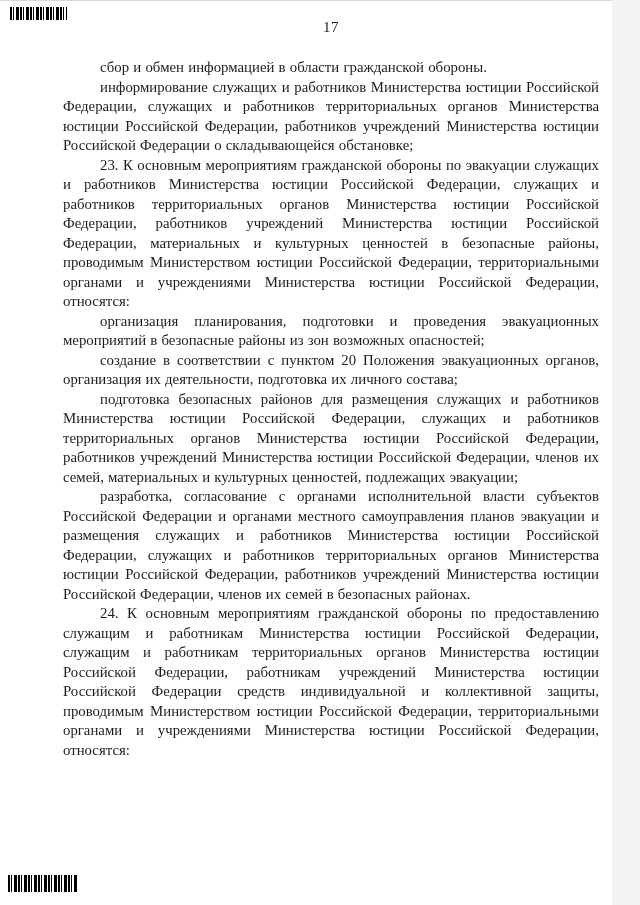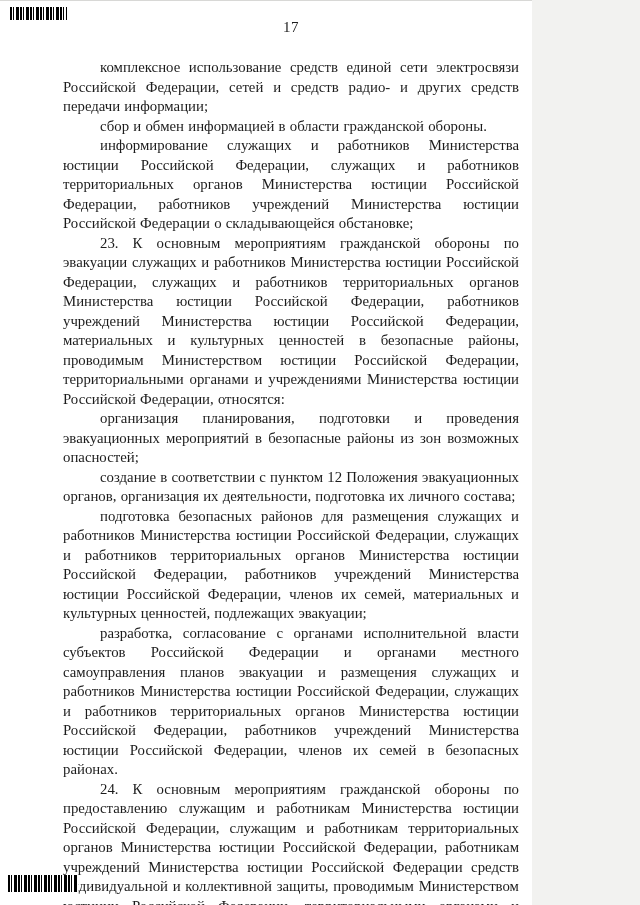--- a/index.html
+++ b/index.html
@@ -3,21 +3,21 @@
 <meta charset="utf-8">
 <style>
   * { margin: 0; padding: 0; box-sizing: border-box; }
   html, body {
     width: 640px;
     height: 905px;
     background: #f2f2f0;
   }
   .page {
     position: relative;
-    width: 532px;
+    width: 612px;
     height: 905px;
     background: #ffffff;
     font-family: "Liberation Serif", serif;
     color: #1c1c1c;
     overflow: hidden;
     border-top: 1px solid #d8d8d6;
   }
   .barcode {
     position: absolute;
     background: repeating-linear-gradient(
@@ -70,26 +70,25 @@
 </head>
 <body>
 
 <div class="page">
 
   <div class="barcode barcode-top"></div>
 
   <div class="page-number">17</div>
 
   <div class="content">
-    <p>комплексное использование средств единой сети электросвязи Российской Федерации, сетей и средств радио- и других средств передачи информации;</p>
     <p>сбор и обмен информацией в области гражданской обороны.</p>
     <p>информирование служащих и работников Министерства юстиции Российской Федерации, служащих и работников территориальных органов Министерства юстиции Российской Федерации, работников учреждений Министерства юстиции Российской Федерации о складывающейся обстановке;</p>
     <p>23. К основным мероприятиям гражданской обороны по эвакуации служащих и работников Министерства юстиции Российской Федерации, служащих и работников территориальных органов Министерства юстиции Российской Федерации, работников учреждений Министерства юстиции Российской Федерации, материальных и культурных ценностей в безопасные районы, проводимым Министерством юстиции Российской Федерации, территориальными органами и учреждениями Министерства юстиции Российской Федерации, относятся:</p>
     <p>организация планирования, подготовки и проведения эвакуационных мероприятий в безопасные районы из зон возможных опасностей;</p>
-    <p>создание в соответствии с пунктом 12 Положения эвакуационных органов, организация их деятельности, подготовка их личного состава;</p>
+    <p>создание в соответствии с пунктом 20 Положения эвакуационных органов, организация их деятельности, подготовка их личного состава;</p>
     <p>подготовка безопасных районов для размещения служащих и работников Министерства юстиции Российской Федерации, служащих и работников территориальных органов Министерства юстиции Российской Федерации, работников учреждений Министерства юстиции Российской Федерации, членов их семей, материальных и культурных ценностей, подлежащих эвакуации;</p>
     <p>разработка, согласование с органами исполнительной власти субъектов Российской Федерации и органами местного самоуправления планов эвакуации и размещения служащих и работников Министерства юстиции Российской Федерации, служащих и работников территориальных органов Министерства юстиции Российской Федерации, работников учреждений Министерства юстиции Российской Федерации, членов их семей в безопасных районах.</p>
     <p>24. К основным мероприятиям гражданской обороны по предоставлению служащим и работникам Министерства юстиции Российской Федерации, служащим и работникам территориальных органов Министерства юстиции Российской Федерации, работникам учреждений Министерства юстиции Российской Федерации средств индивидуальной и коллективной защиты, проводимым Министерством юстиции Российской Федерации, территориальными органами и учреждениями Министерства юстиции Российской Федерации, относятся:</p>
   </div>
 
   <div class="barcode barcode-bottom"></div>
 
 </div>
 
 </body></html>

